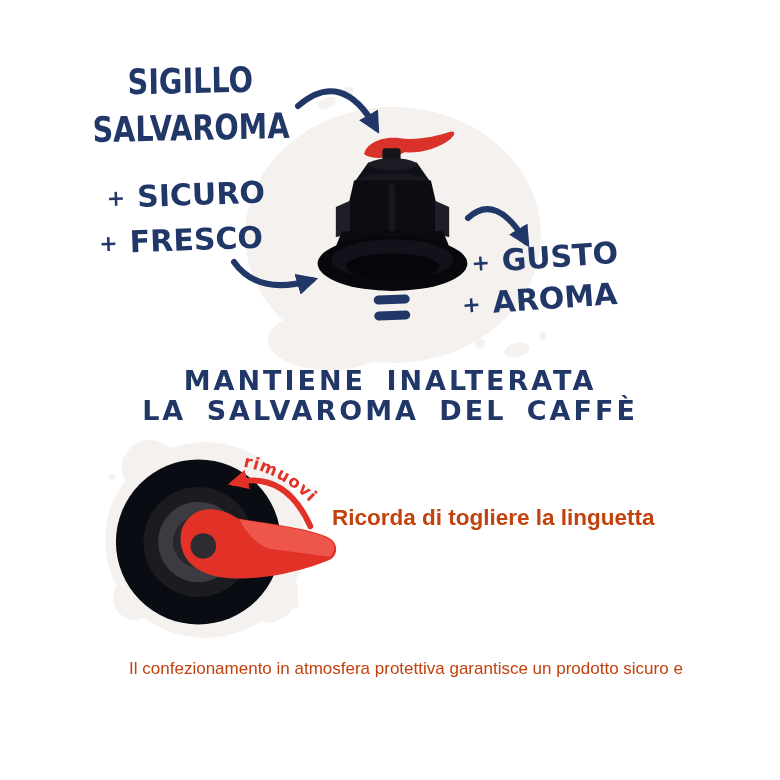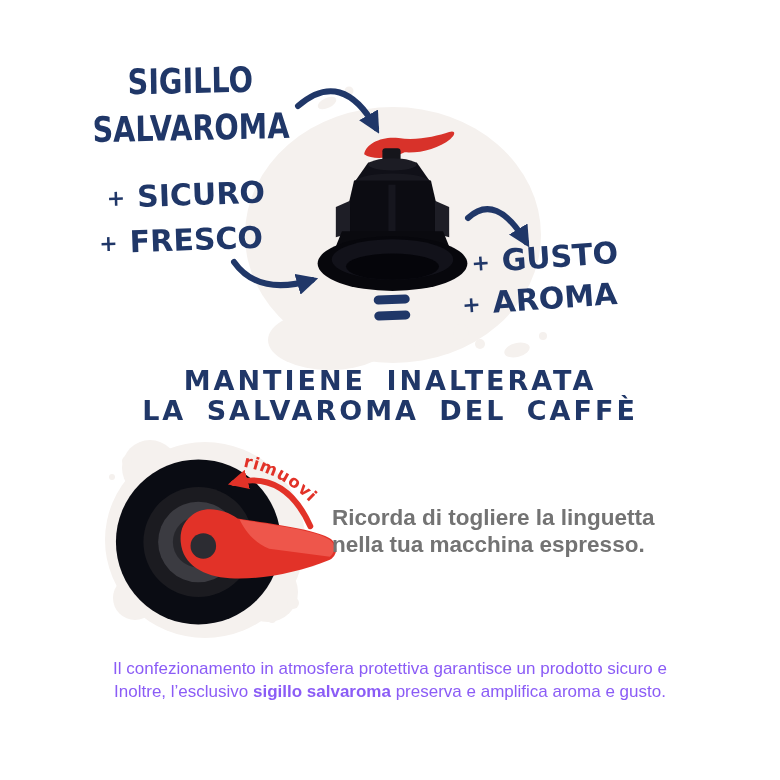--- a/index.html
+++ b/index.html
@@ -28,24 +28,24 @@
 
   .equals{left:374px;top:295px;display:flex;flex-direction:column;gap:7px;
           transform:rotate(-2deg);z-index:3;}
   .equals .bar{width:36px;height:9px;border-radius:5px;background:#203768;}
   .sr{position:absolute;width:1px;height:1px;overflow:hidden;opacity:0;}
 
   .tagline{left:0;top:366px;width:780px;text-align:center;font-size:27px;line-height:30px;
            letter-spacing:3px;word-spacing:8px;z-index:3;}
 
   .reminder{left:332px;top:504px;font-weight:bold;font-size:22.5px;line-height:27px;
-            color:#737373;z-index:3;}
+            color:#c2410c;z-index:3;}
 
-  .footer{left:40px;top:658px;width:700px;text-align:center;font-size:17px;line-height:22.5px;
-          color:#8b5cf6;z-index:3;}
+  .footer{left:56px;top:658px;width:700px;text-align:center;font-size:17px;line-height:22.5px;
+          color:#c2410c;z-index:3;}
   .footer strong{font-weight:bold;}
 
   .illus{z-index:2;}
   svg{display:block;}
 </style>
 </head>
 <body>
 
 <div id="canvas">
 
@@ -166,23 +166,19 @@
       <path d="M222,96 Q196,38 144,52" fill="none" stroke="#e23228" stroke-width="6" stroke-linecap="round" marker-end="url(#ah-red)"></path>
     </g>
     <path id="rimuovi-arc" d="M146,34 Q208,42 245,102" fill="none"></path>
     <text font-family="DejaVu Sans, sans-serif" font-size="17" font-weight="bold" fill="#e23228" letter-spacing="1">
       <textPath href="#rimuovi-arc" startOffset="6%">rimuovi</textPath>
     </text>
   </svg>
 
   <div class="abs reminder">
     <div>Ricorda di togliere la linguetta</div>
-    <div>nella tua macchina espresso.</div>
   </div>
 
   <div class="abs footer">
     <div>Il confezionamento in atmosfera protettiva garantisce un prodotto sicuro e</div>
-    <div>
-      <span>Inoltre, l’esclusivo </span><strong>sigillo salvaroma</strong><span> preserva e amplifica aroma e gusto.</span>
-    </div>
   </div>
 
 </div>
 
 </body></html>

